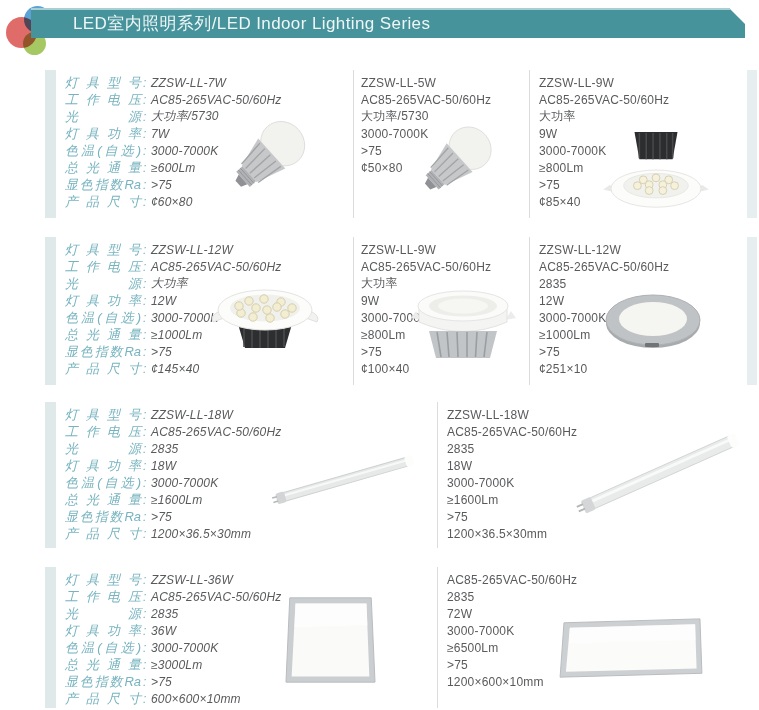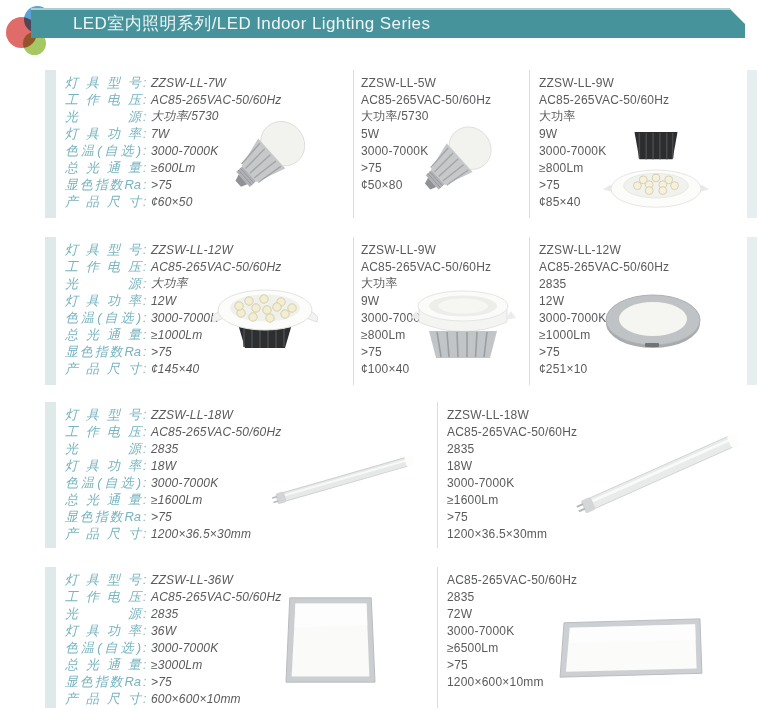--- a/index.html
+++ b/index.html
@@ -93,36 +93,33 @@
         <span class="val">≥600Lm</span>
       </div>
     <div class="row">
         <span class="lbl">显色指数Ra</span>
         <span class="sep">:</span>
         <span class="val">&gt;75</span>
       </div>
     <div class="row">
         <span class="lbl">产品尺寸</span>
         <span class="sep">:</span>
-        <span class="val">¢60×50</span>
+        <span class="val">¢60×80</span>
       </div>
   </div>
 
   <div class="col c2">
     <div class="row">
         <span class="val">ZZSW-LL-5W</span>
       </div>
     <div class="row">
         <span class="val">AC85-265VAC-50/60Hz</span>
       </div>
     <div class="row">
         <span class="val">大功率/5730</span>
-      </div>
-    <div class="row">
-        <span class="val">5W</span>
       </div>
     <div class="row">
         <span class="val">3000-7000K</span>
       </div>
     <div class="row">
         <span class="val">&gt;75</span>
       </div>
     <div class="row">
         <span class="val">¢50×80</span>
       </div>

